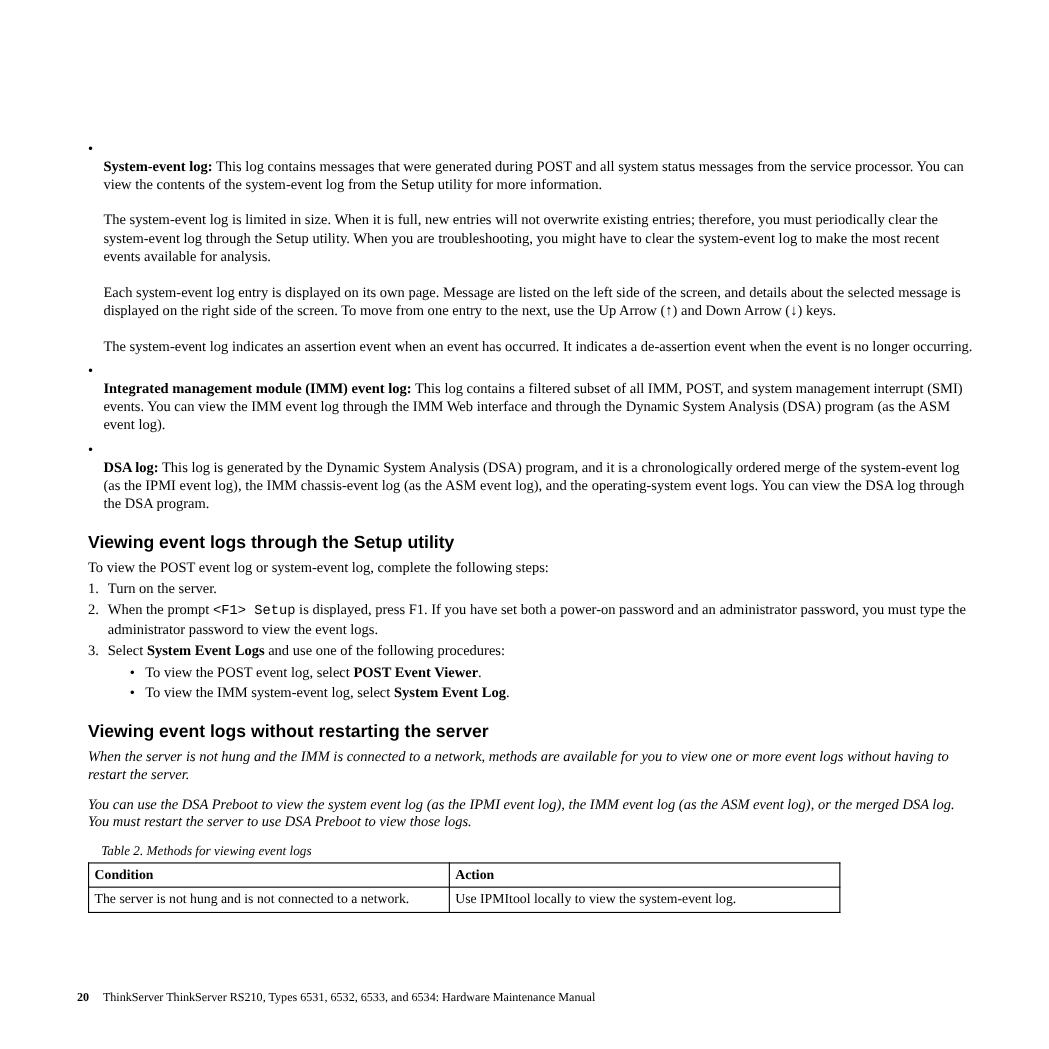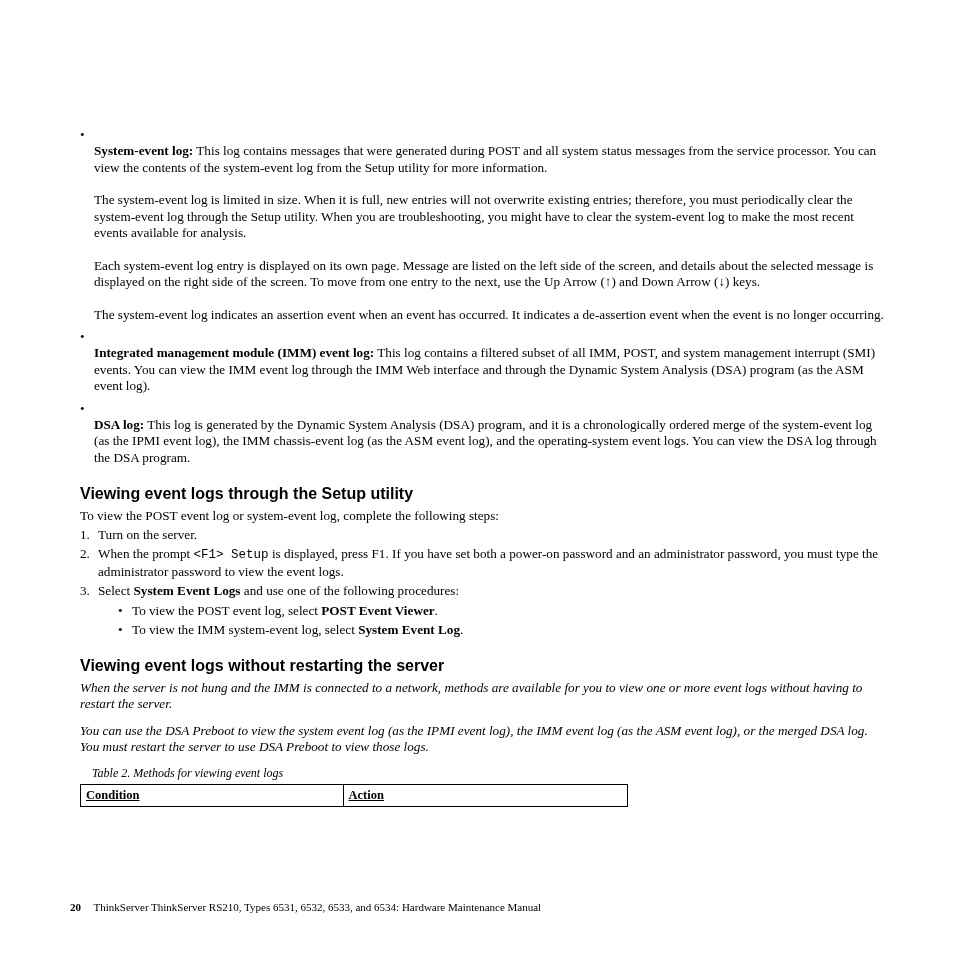--- a/index.html
+++ b/index.html
@@ -58,23 +58,22 @@
   .sub-ul li { display: flex; margin-bottom: 3px; }
   .sub-ul .bd { width: 14px; flex: none; }
   .para { margin: 0 0 10px 0; font-style: italic; }
   .caption {
     font-style: italic;
     font-size: 12px;
     margin: 8px 0 3px 12px;
   }
   table.ev {
     border-collapse: collapse;
-    width: 548px;
+    width: 684px;
     font-size: 12.5px;
-    text-decoration: underline;
   }
   table.ev th, table.ev td {
     border: 1px solid #000;
     padding: 3px 5px;
     text-align: left;
     vertical-align: top;
   }
   table.ev th { font-weight: bold; }
   .footer {
     position: absolute;
@@ -164,20 +163,24 @@
   <p class="para">When the server is not hung and the IMM is connected to a network, methods are available for you to view one or more event logs without having to restart the server.</p>
   <p class="para">You can use the DSA Preboot to view the system event log (as the IPMI event log), the IMM event log (as the ASM event log), or the merged DSA log. You must restart the server to use DSA Preboot to view those logs.</p>
 
   <div class="caption">Table 2. Methods for viewing event logs</div>
   <table class="ev">
     <tbody>
         <tr>
       <th style="width:48%">Condition</th>
       <th>Action</th>
     </tr>
+    <tr>
+      <td>The server is not hung and is not connected to a network.</td>
+      <td>Use IPMItool locally to view the system-event log.</td>
+    </tr>
   </tbody>
     </table>
 
   <div class="footer">
     <span class="pn">20</span>
     <span>ThinkServer ThinkServer RS210, Types 6531, 6532, 6533, and 6534: Hardware Maintenance Manual</span>
   </div>
 
 </div>
 

